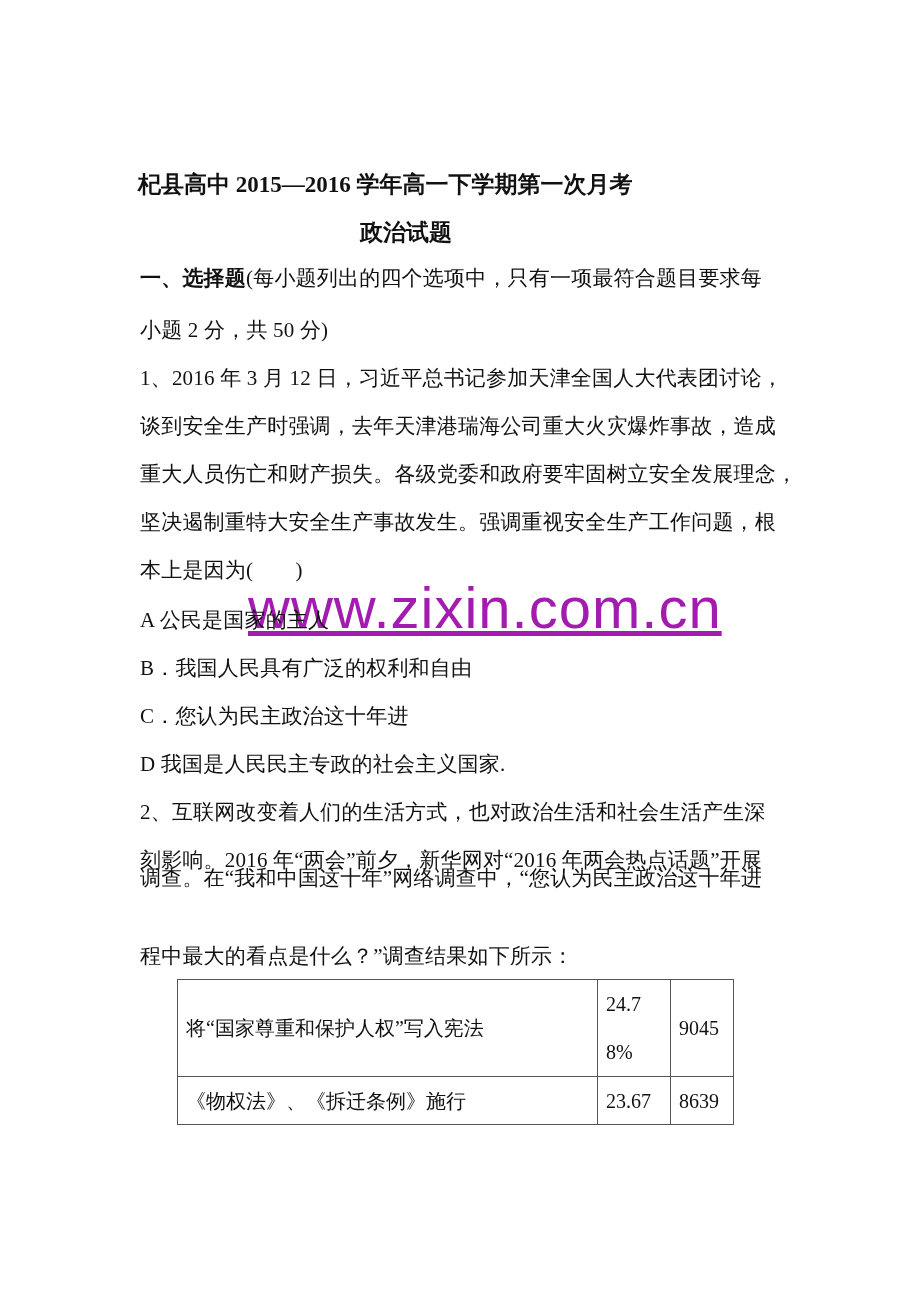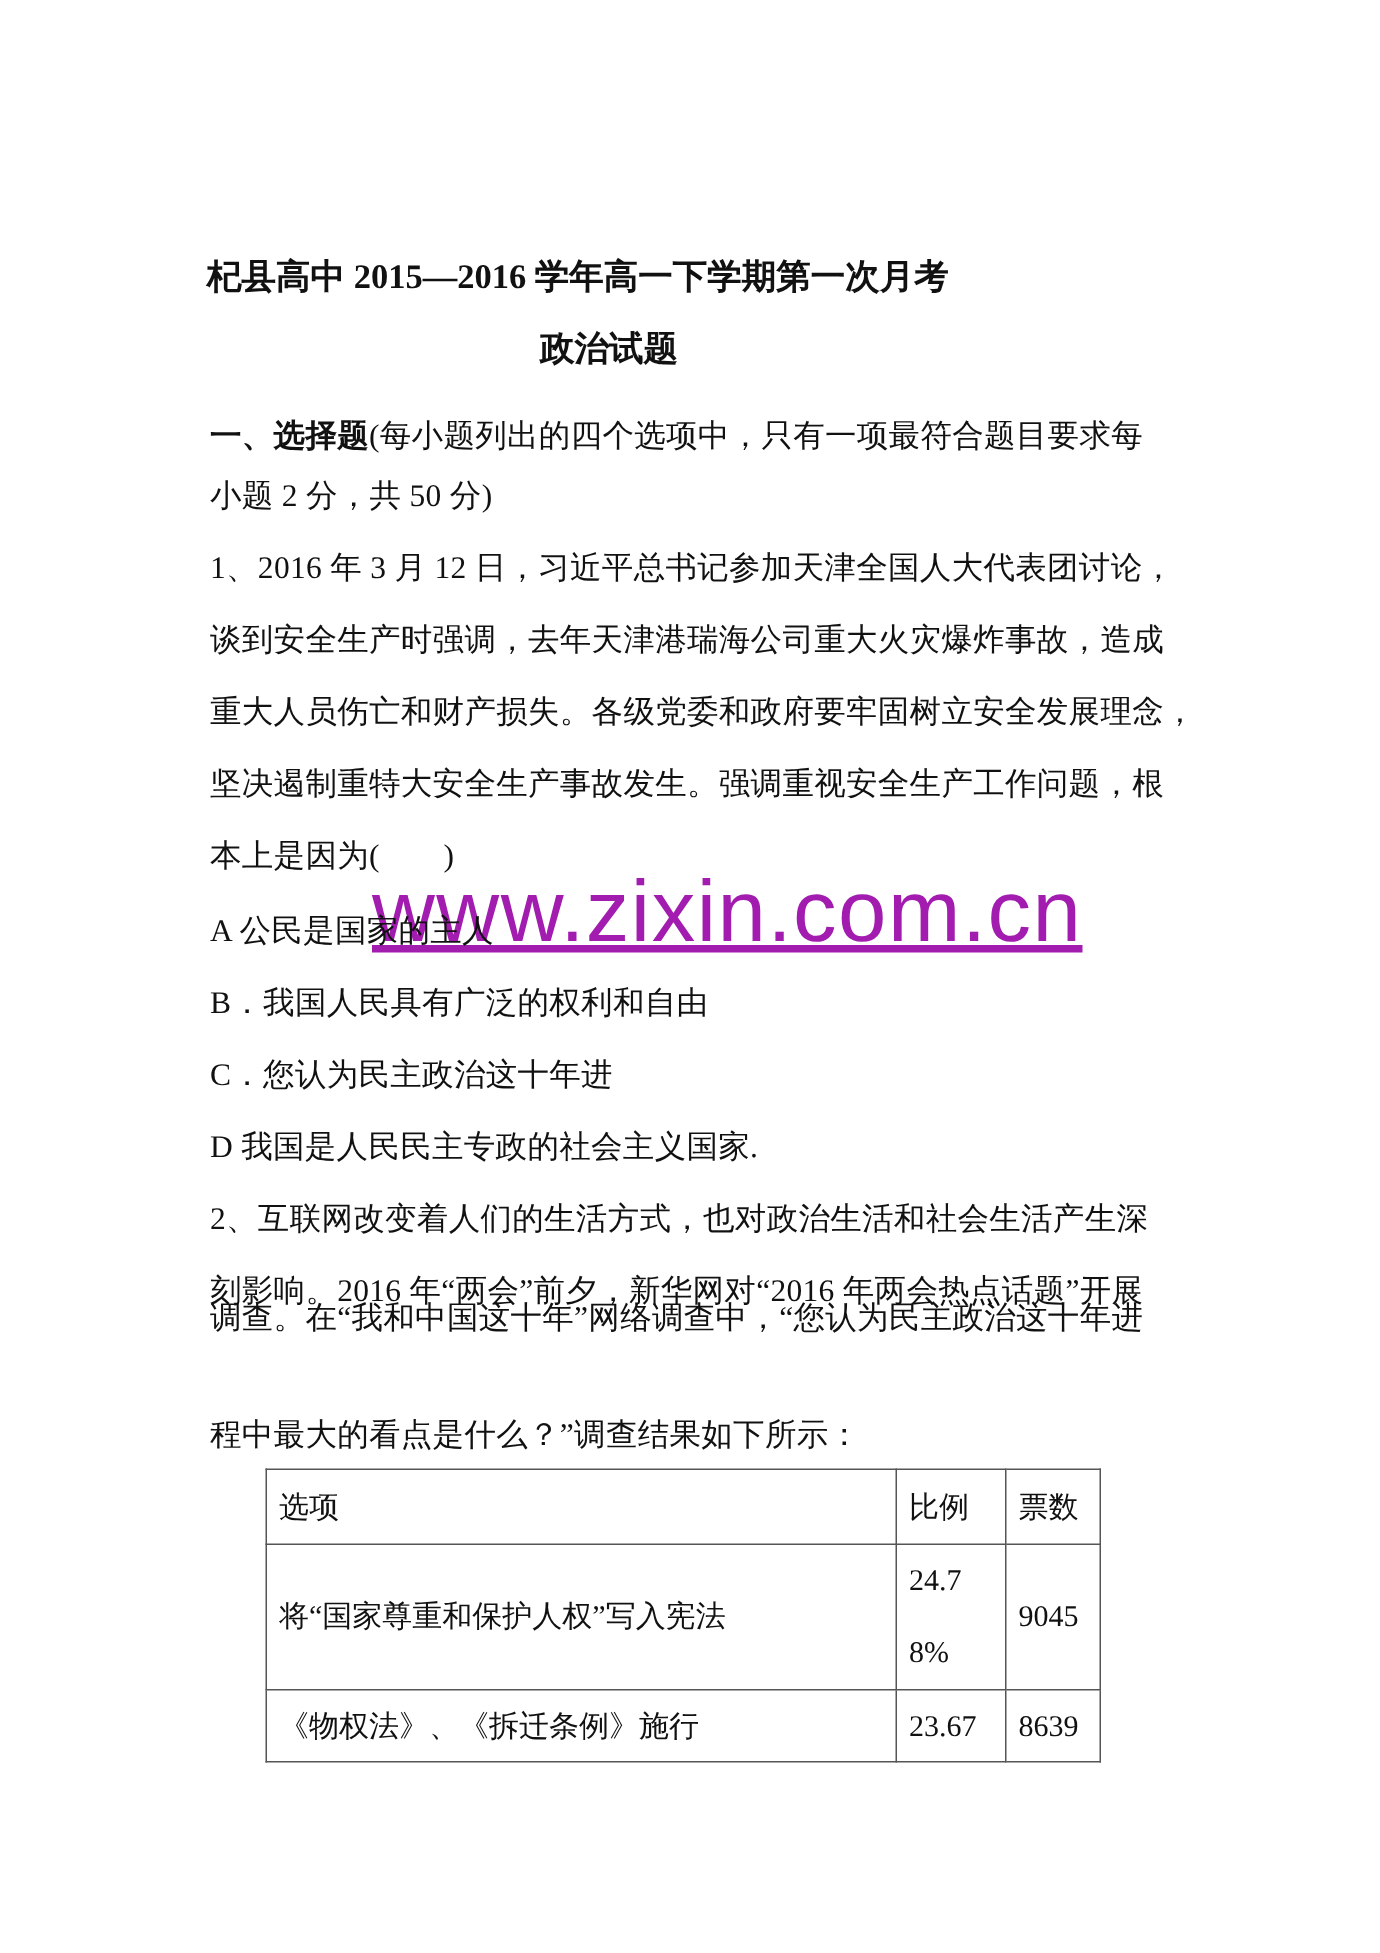--- a/index.html
+++ b/index.html
@@ -97,21 +97,21 @@
 
 <div class="page">
 
   <div class="watermark">www.zixin.com.cn</div>
 
   <div class="content">
 
     <div class="title-main">杞县高中 2015—2016 学年高一下学期第一次月考</div>
     <div class="title-sub">政治试题</div>
 
-    <div class="line" style="top:276px;">
+    <div class="line" style="top:264px;">
       <span class="bold">一、选择题</span><span>(每小题列出的四个选项中，只有一项最符合题目要求每</span>
     </div>
     <div class="line" style="top:316px;">小题 2 分，共 50 分)</div>
 
     <div class="line" style="top:364px;">1、2016 年 3 月 12 日，习近平总书记参加天津全国人大代表团讨论，</div>
     <div class="line" style="top:412px;">谈到安全生产时强调，去年天津港瑞海公司重大火灾爆炸事故，造成</div>
     <div class="line" style="top:460px;text-align:right;">重大人员伤亡和财产损失。各级党委和政府要牢固树立安全发展理念，</div>
     <div class="line" style="top:508px;">坚决遏制重特大安全生产事故发生。强调重视安全生产工作问题，根</div>
     <div class="line" style="top:556px;">本上是因为(　　)</div>
 
@@ -120,25 +120,20 @@
     <div class="line" style="top:702px;">C．您认为民主政治这十年进</div>
     <div class="line" style="top:750px;">D 我国是人民民主专政的社会主义国家.</div>
 
     <div class="line" style="top:798px;">2、互联网改变着人们的生活方式，也对政治生活和社会生活产生深</div>
     <div class="line" style="top:846px;">刻影响。2016 年“两会”前夕，新华网对“2016 年两会热点话题”开展</div>
     <div class="line" style="top:843px;margin-top:21px;">调查。在“我和中国这十年”网络调查中，“您认为民主政治这十年进</div>
     <div class="line" style="top:942px;">程中最大的看点是什么？”调查结果如下所示：</div>
 
     <table class="survey">
       <tbody>
-          <tr class="r-head">
-        <td class="col-option">选项</td>
-        <td class="col-ratio">比例</td>
-        <td class="col-votes">票数</td>
-      </tr>
       <tr class="r-1">
         <td class="col-option">将“国家尊重和保护人权”写入宪法</td>
         <td class="col-ratio">
               <span class="ratio-wrap">24.78%</span>
             </td>
         <td class="col-votes">9045</td>
       </tr>
       <tr class="r-2">
         <td class="col-option">《物权法》、《拆迁条例》施行</td>
         <td class="col-ratio">23.67</td>

